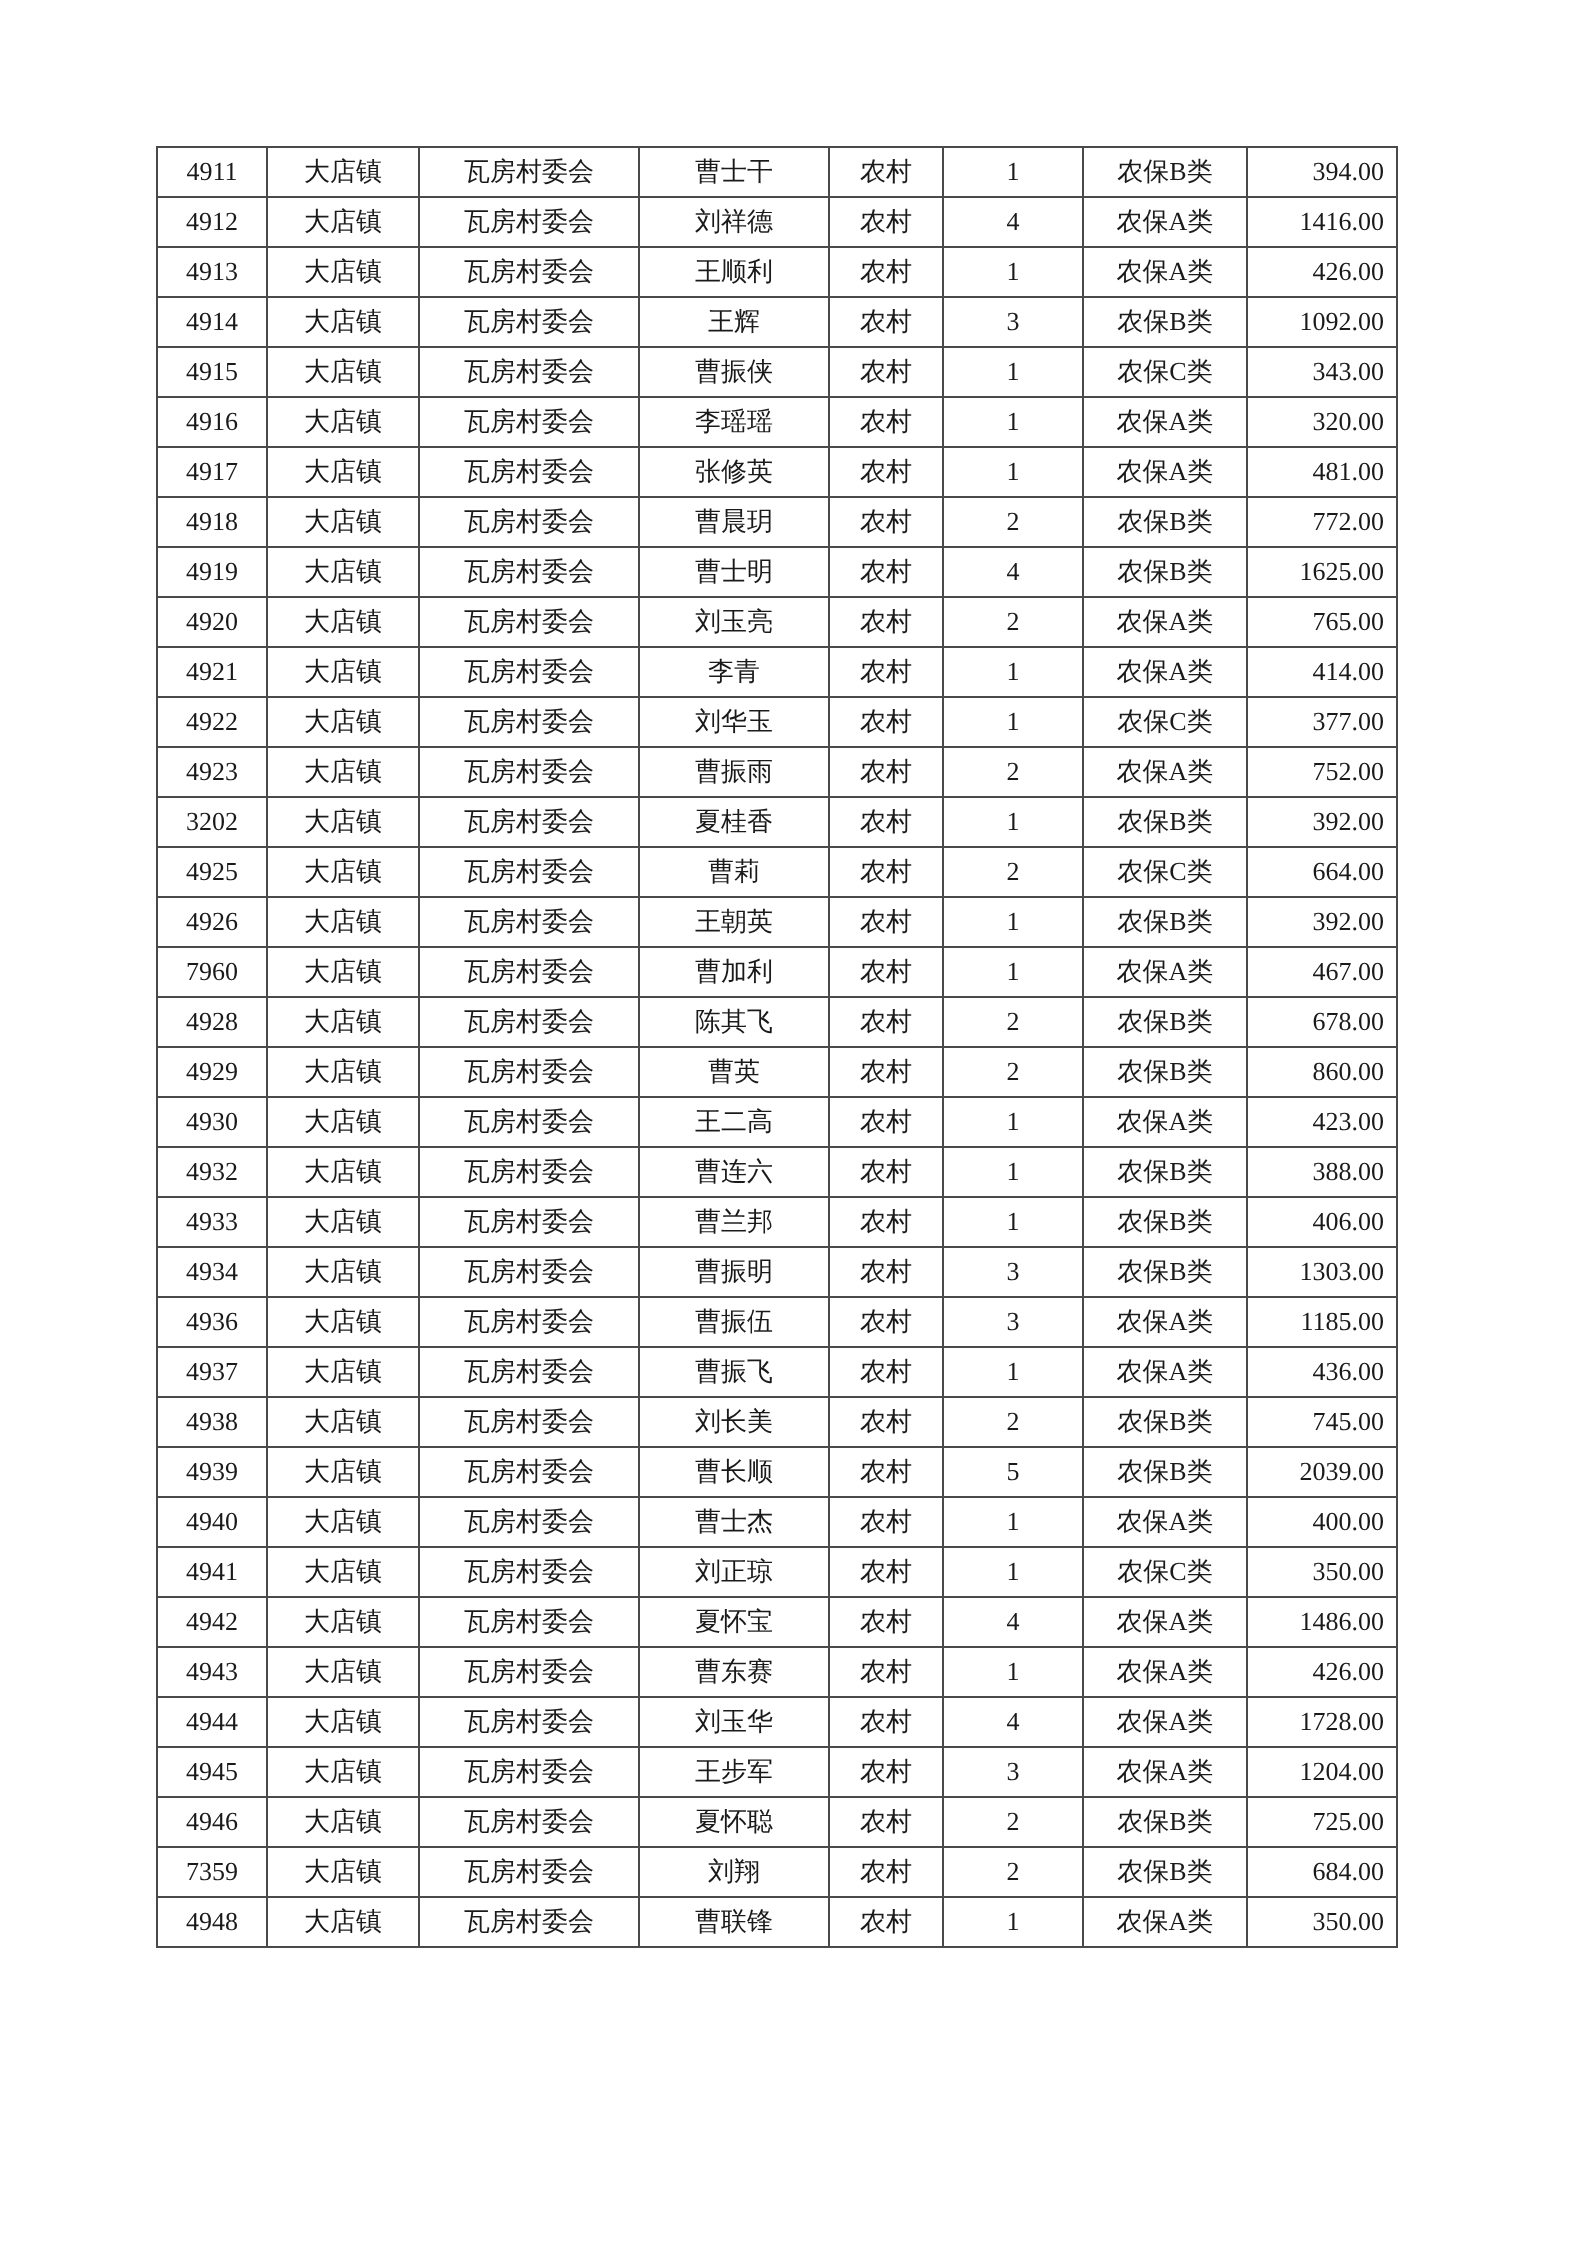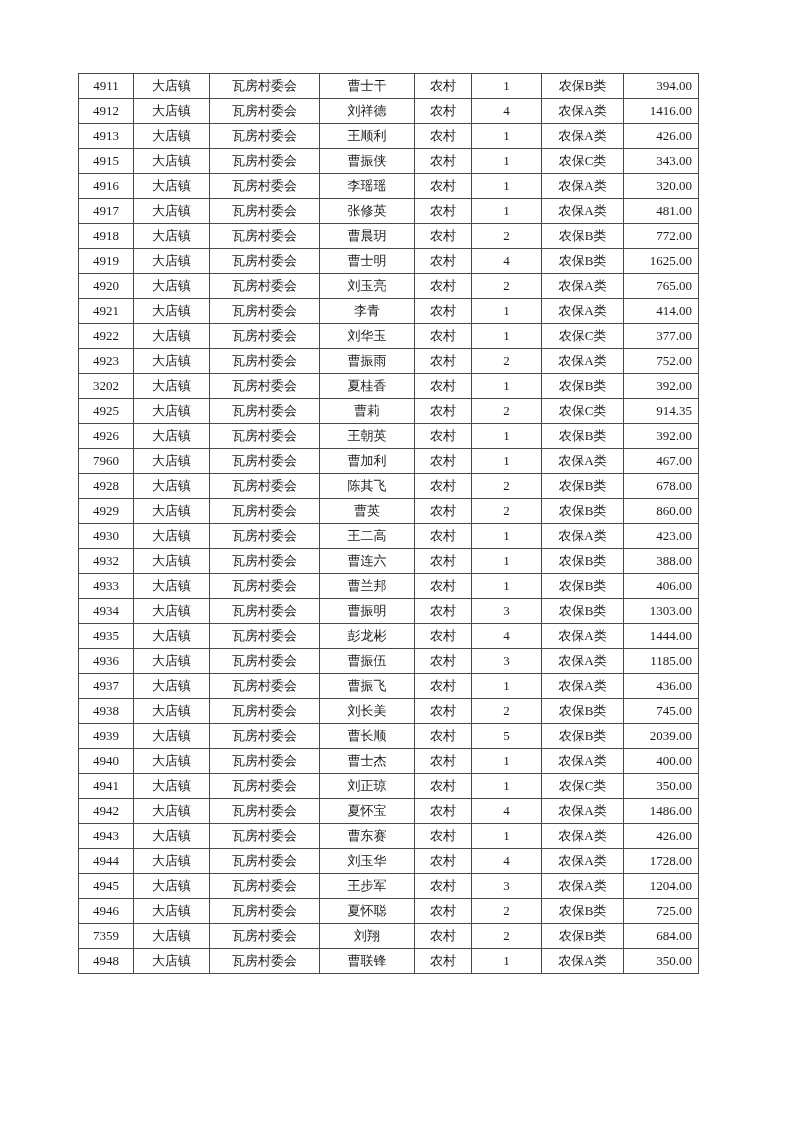--- a/index.html
+++ b/index.html
@@ -90,20 +90,30 @@
           <td class="col-0">4913</td>
           <td class="col-1">大店镇</td>
           <td class="col-2">瓦房村委会</td>
           <td class="col-3">王顺利</td>
           <td class="col-4">农村</td>
           <td class="col-5">1</td>
           <td class="col-6">农保A类</td>
           <td class="col-7">426.00</td>
         </tr>
         <tr>
+          <td class="col-0">4914</td>
+          <td class="col-1">大店镇</td>
+          <td class="col-2">瓦房村委会</td>
+          <td class="col-3">王辉</td>
+          <td class="col-4">农村</td>
+          <td class="col-5">3</td>
+          <td class="col-6">农保B类</td>
+          <td class="col-7">1092.00</td>
+        </tr>
+        <tr>
           <td class="col-0">4915</td>
           <td class="col-1">大店镇</td>
           <td class="col-2">瓦房村委会</td>
           <td class="col-3">曹振侠</td>
           <td class="col-4">农村</td>
           <td class="col-5">1</td>
           <td class="col-6">农保C类</td>
           <td class="col-7">343.00</td>
         </tr>
         <tr>
@@ -197,21 +207,21 @@
           <td class="col-7">392.00</td>
         </tr>
         <tr>
           <td class="col-0">4925</td>
           <td class="col-1">大店镇</td>
           <td class="col-2">瓦房村委会</td>
           <td class="col-3">曹莉</td>
           <td class="col-4">农村</td>
           <td class="col-5">2</td>
           <td class="col-6">农保C类</td>
-          <td class="col-7">914.35</td>
+          <td class="col-7">664.00</td>
         </tr>
         <tr>
           <td class="col-0">4926</td>
           <td class="col-1">大店镇</td>
           <td class="col-2">瓦房村委会</td>
           <td class="col-3">王朝英</td>
           <td class="col-4">农村</td>
           <td class="col-5">1</td>
           <td class="col-6">农保B类</td>
           <td class="col-7">392.00</td>
@@ -278,30 +288,20 @@
         </tr>
         <tr>
           <td class="col-0">4934</td>
           <td class="col-1">大店镇</td>
           <td class="col-2">瓦房村委会</td>
           <td class="col-3">曹振明</td>
           <td class="col-4">农村</td>
           <td class="col-5">3</td>
           <td class="col-6">农保B类</td>
           <td class="col-7">1303.00</td>
-        </tr>
-        <tr>
-          <td class="col-0">4935</td>
-          <td class="col-1">大店镇</td>
-          <td class="col-2">瓦房村委会</td>
-          <td class="col-3">彭龙彬</td>
-          <td class="col-4">农村</td>
-          <td class="col-5">4</td>
-          <td class="col-6">农保A类</td>
-          <td class="col-7">1444.00</td>
         </tr>
         <tr>
           <td class="col-0">4936</td>
           <td class="col-1">大店镇</td>
           <td class="col-2">瓦房村委会</td>
           <td class="col-3">曹振伍</td>
           <td class="col-4">农村</td>
           <td class="col-5">3</td>
           <td class="col-6">农保A类</td>
           <td class="col-7">1185.00</td>

